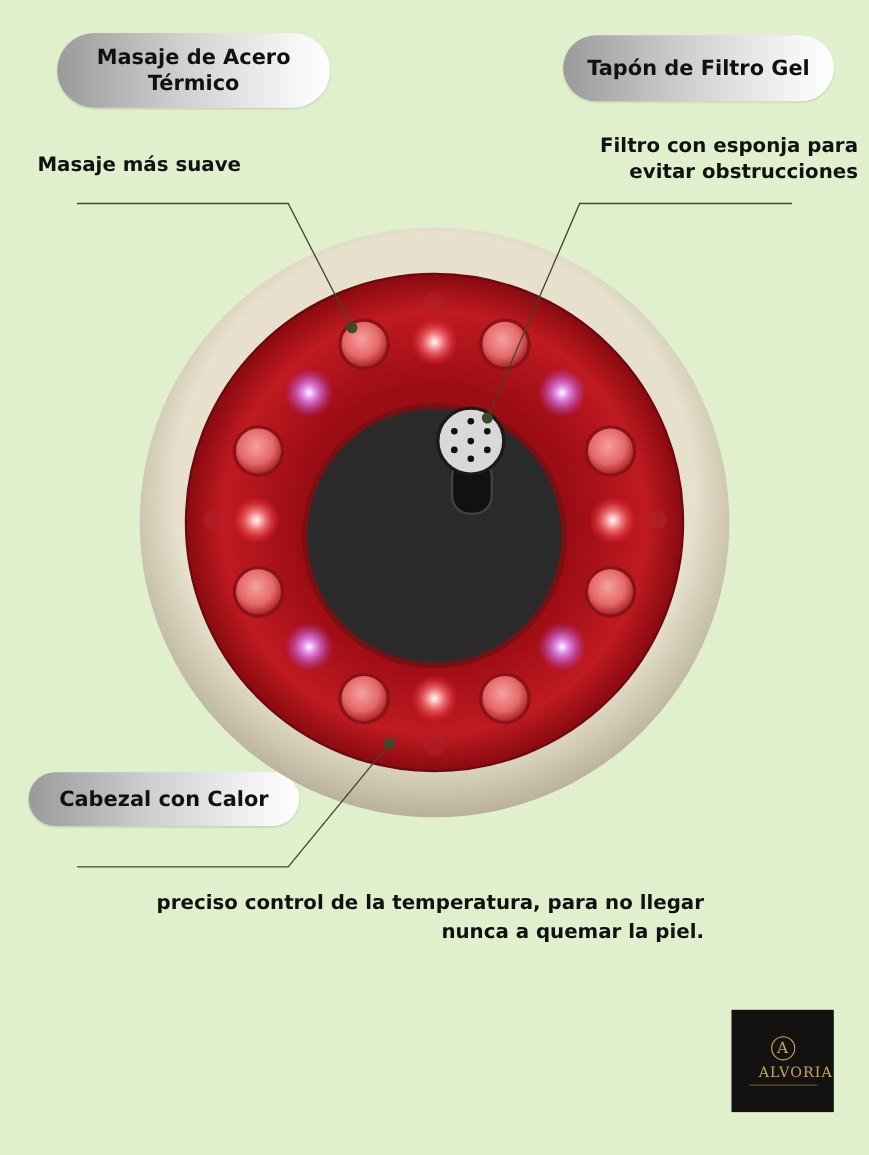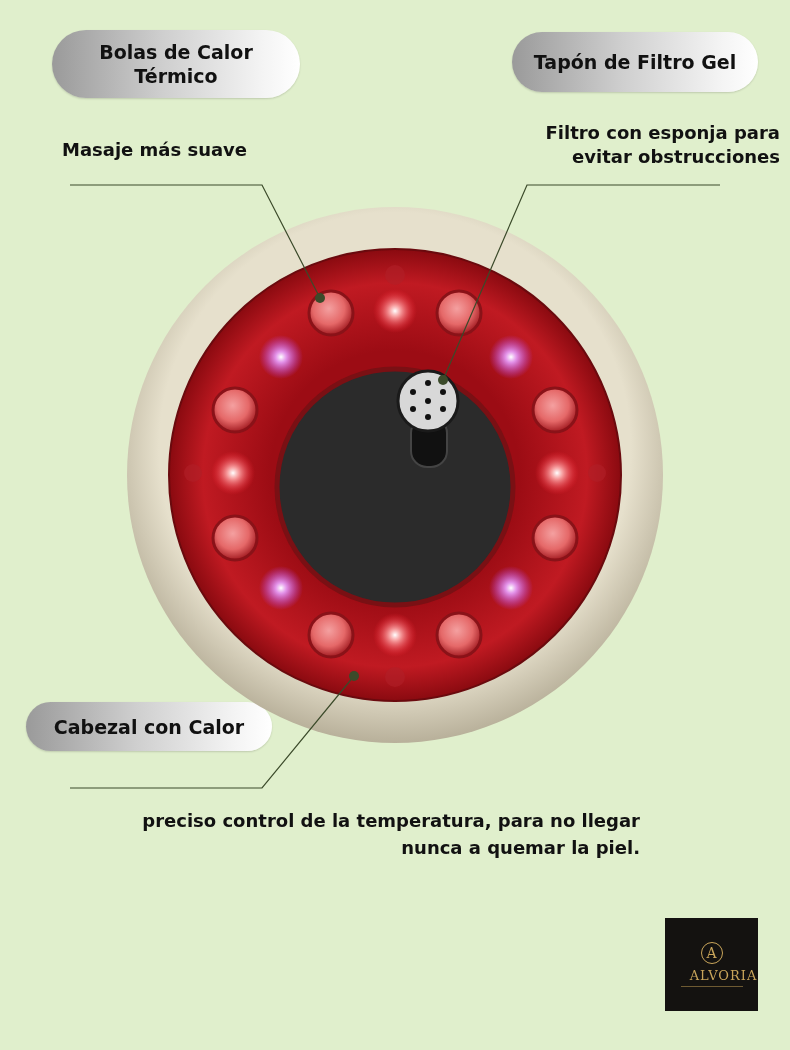--- a/index.html
+++ b/index.html
@@ -29,24 +29,24 @@
     }
     .logo .mark { font-size:14px; width:20px; height:20px; border:1px solid #c9a55a; border-radius:50%;
       display:flex; align-items:center; justify-content:center; margin-bottom:4px; }
     .logo .name { font-size:13px; letter-spacing:1px;margin-left:24px; }
     .logo .rule { width:62px; height:1px; background:#6e5a32; margin-top:3px; }
   </style>
 </head>
 <body>
 
 <div class="pill" style="left:52px; top:30px; width:248px; height:68px; flex-direction:column;">
-  <span>Bolas de Calor</span>
+  <span>Masaje de Acero</span>
   <span>Térmico</span>
 </div>
-<div class="desc" style="left:62px; top:138px; text-align:center;">Masaje más suave</div>
+<div class="desc" style="left:34px; top:138px; text-align:center;">Masaje más suave</div>
 
 <div class="pill" style="left:512px; top:32px; width:246px; height:60px;">
   <span>Tapón de Filtro Gel</span>
 </div>
 <div class="desc" style="left:490px; top:121px; width:290px;">
   <div>Filtro con esponja para</div>
   <div>evitar obstrucciones</div>
 </div>
 
 <div class="pill" style="left:26px; top:702px; width:246px; height:49px;">

